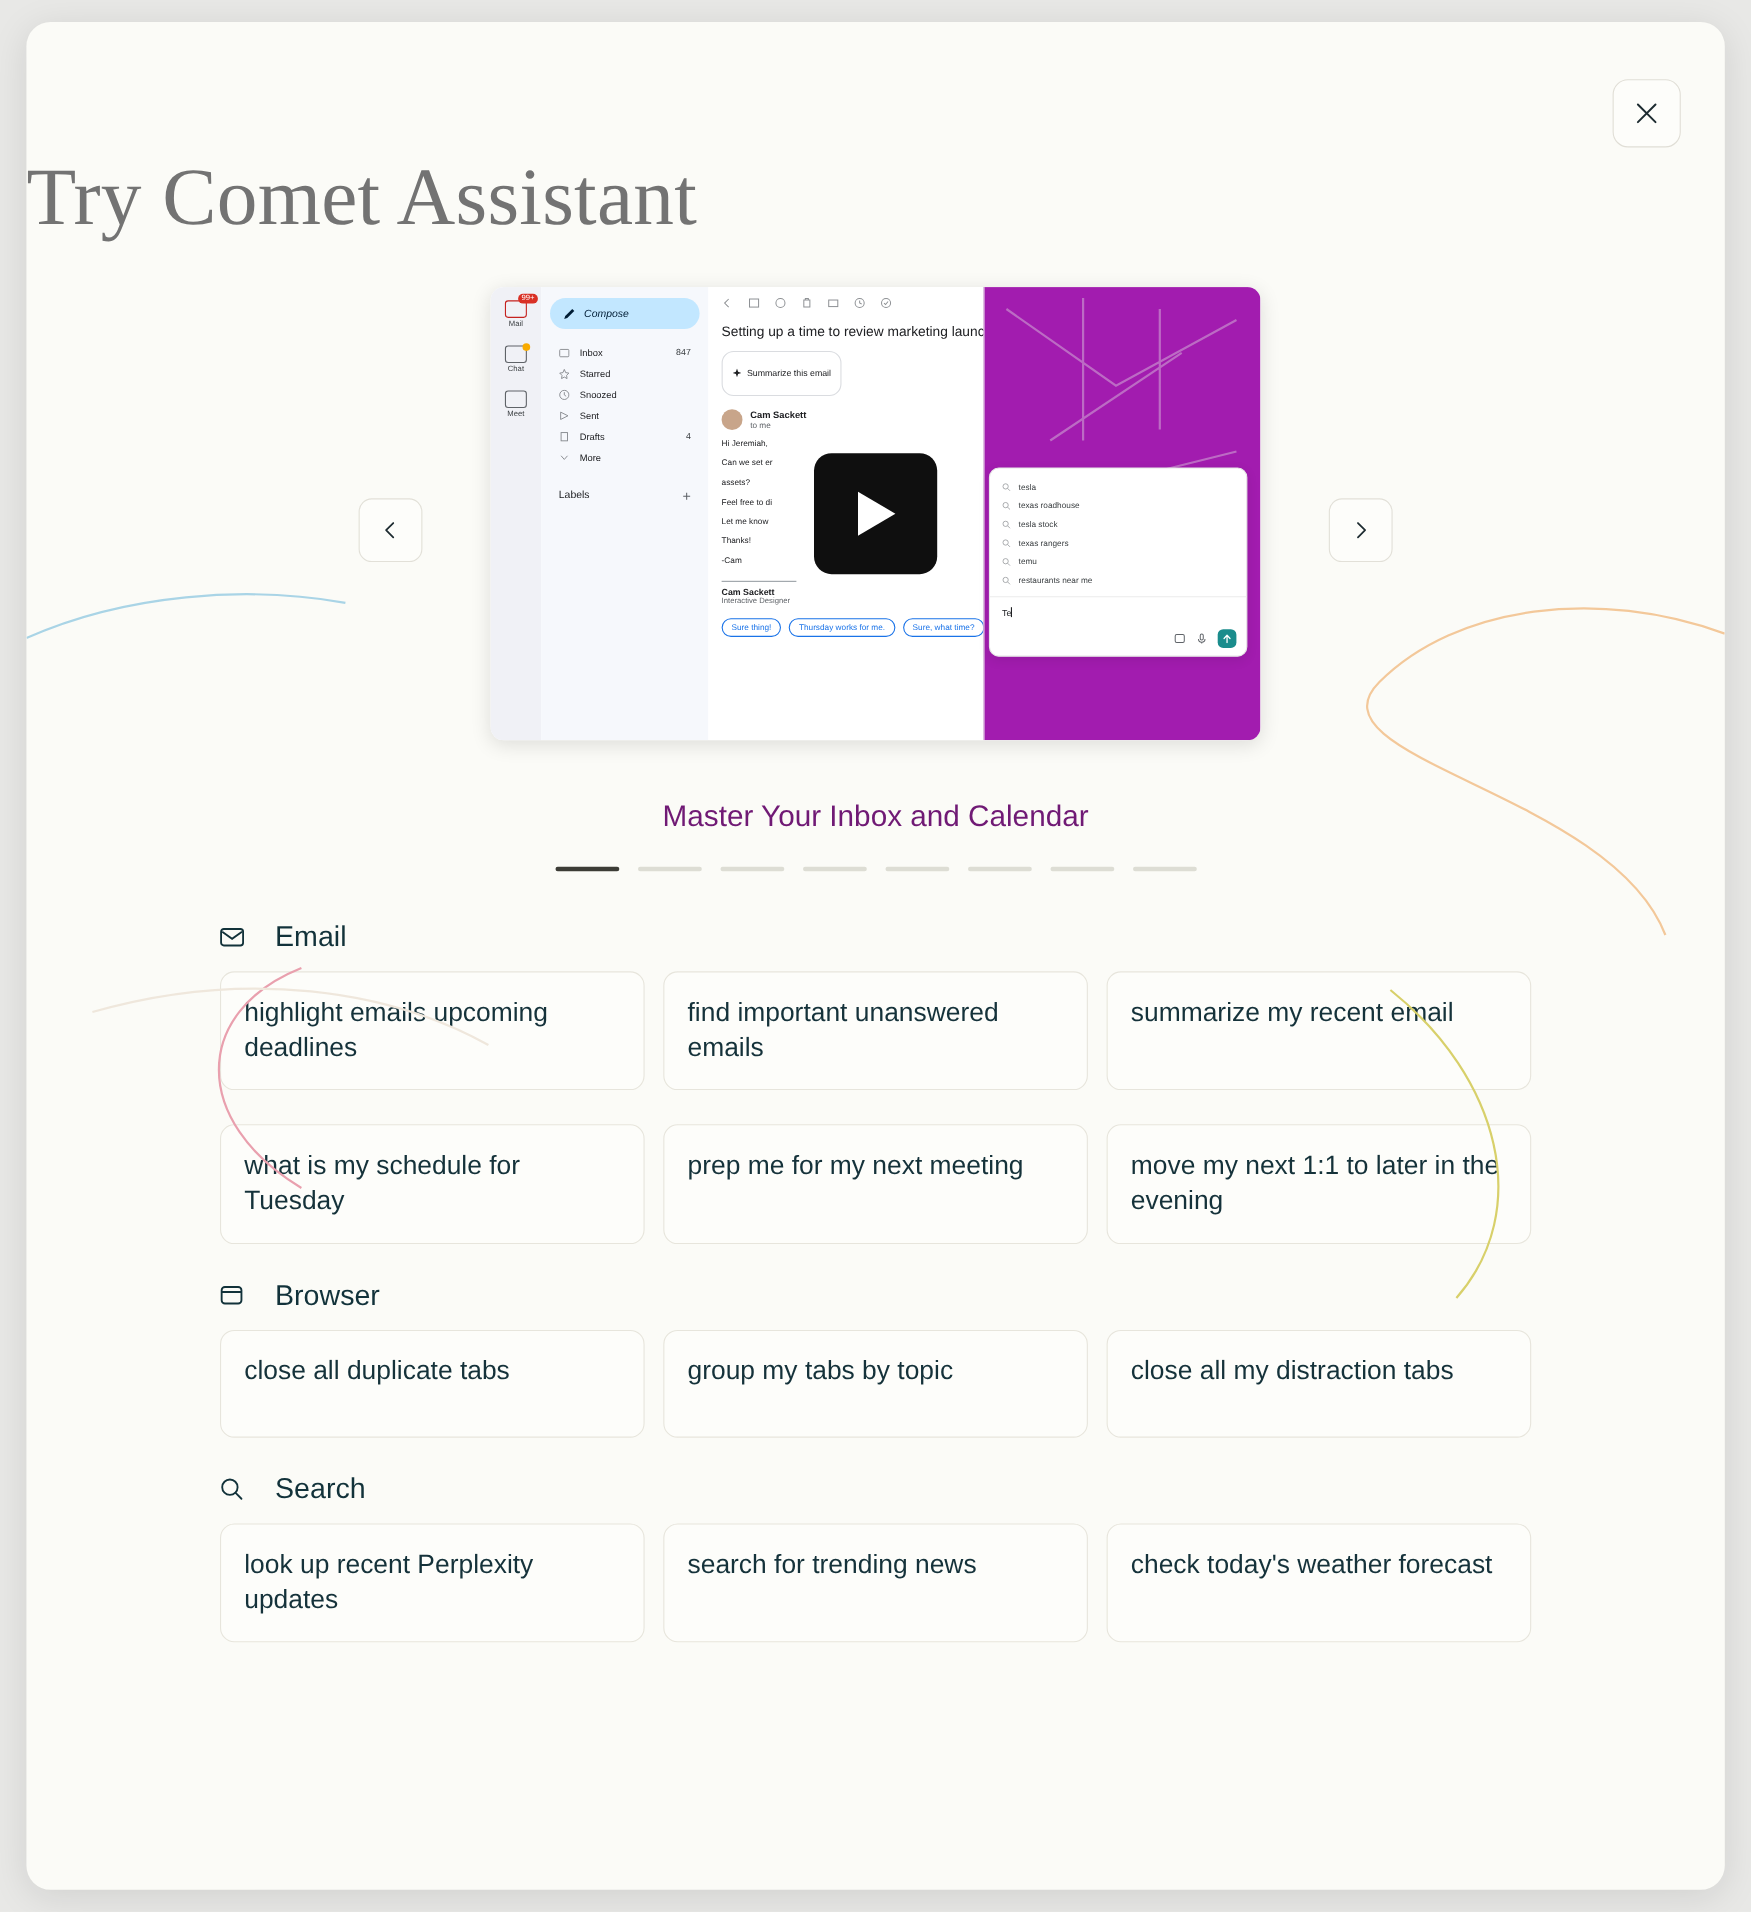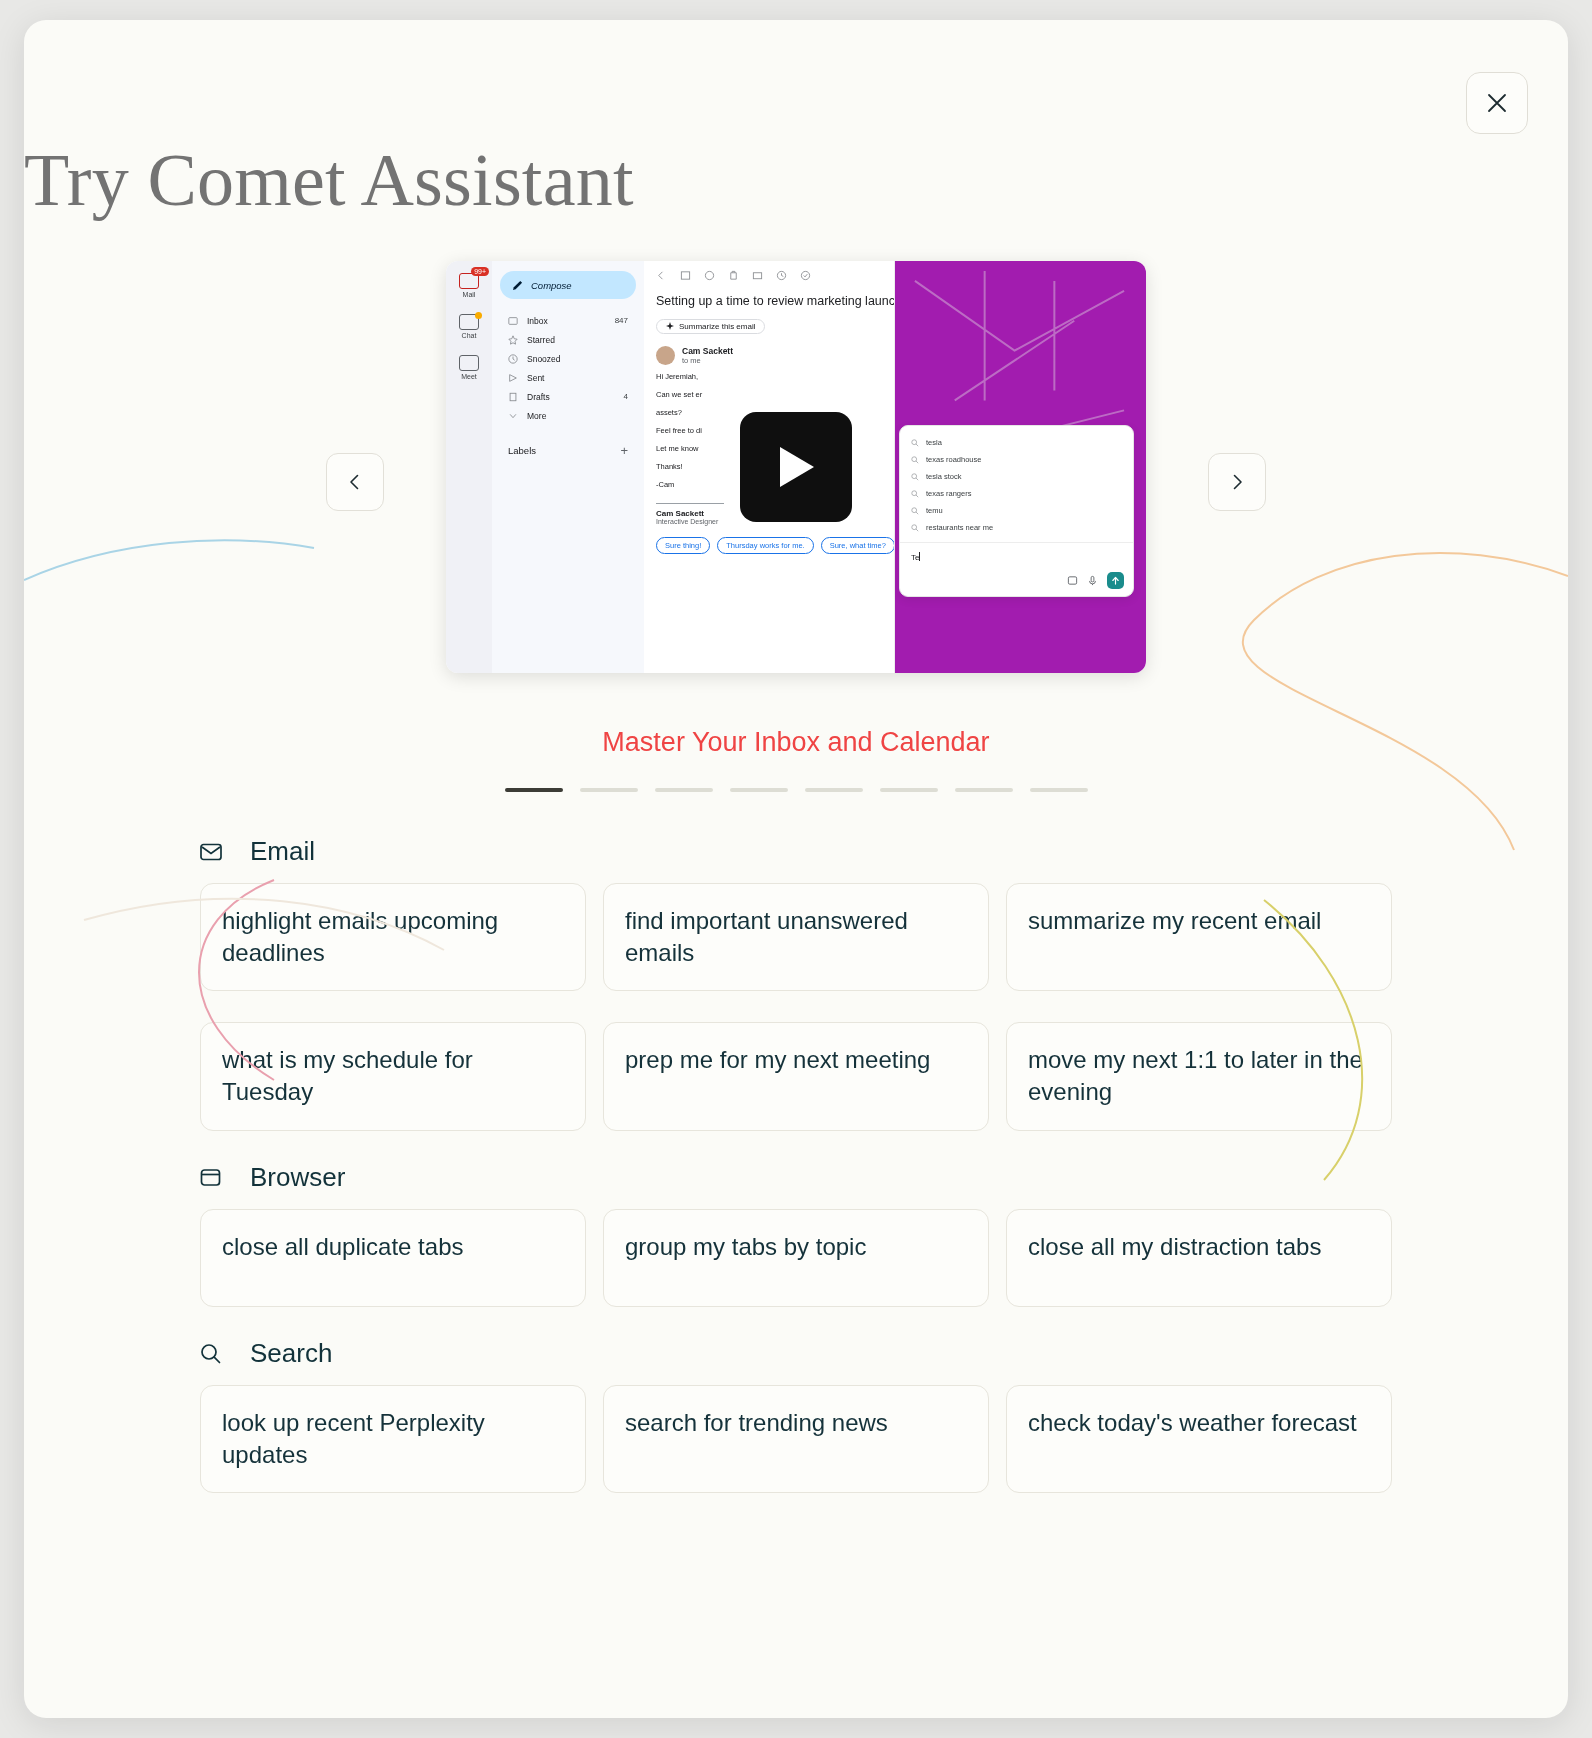--- a/index.html
+++ b/index.html
@@ -149,21 +149,21 @@
     overflow: hidden;
   }
   .g-toolbar { display:flex; gap:13px; align-items:center; margin-bottom: 12px; opacity:.7;}
   .g-toolbar .ti { width: 11px; height: 11px; }
   .g-subject {
     font-size: 12.5px; color:#202124; line-height: 1.35;
   }
   .summarize-chip {
     display:inline-flex; align-items:center; gap:5px;
     border:1px solid #dadce0; border-radius: 11px;
-    padding: 2px 9px; font-size: 8px; color:#202124; margin-top: 9px;
+    padding: 15px 9px; font-size: 8px; color:#202124; margin-top: 9px;
   }
   .msg-head { display:flex; align-items:flex-start; gap:7px; margin-top:12px;}
   .avatar { width: 19px; height: 19px; border-radius: 50%; background: #c8a58a; }
   .msg-name { font-size: 8.5px; font-weight: bold; color:#202124;}
   .msg-to { font-size: 7.5px; color:#5f6368;}
   .msg-time { margin-left:auto; font-size: 7.5px; color:#5f6368; white-space: nowrap;}
   .body-line { font-size: 7.5px; color:#202124; margin-top: 7px; line-height:1.45;}
   .sig-rule { width: 68px; height:1px; background:#9aa0a6; margin: 12px 0 5px;}
   .sig-name { font-size:8px; font-weight:bold; color:#202124;}
   .sig-role { font-size:7px; color:#5f6368;}
@@ -207,21 +207,21 @@
     background: #0f0f0f;
     border-radius: 16px;
     display: flex; align-items: center; justify-content: center;
     cursor: pointer;
     z-index: 5;
   }
 
   .caption {
     text-align:center;
     font-size: 27px;
-    color: #ef4444;
+    color: #701a75;
     margin-top: 36px;
   }
   .dots {
     display:flex; justify-content:center; gap: 17px; margin-top: 30px;
   }
   .dot { width: 58px; height: 4px; border-radius: 3px; background: #ddddd4; }
   .dot.active { background: #3c3c36; }
 
   .sections { padding: 44px 176px 0; }
   .sec-head {

